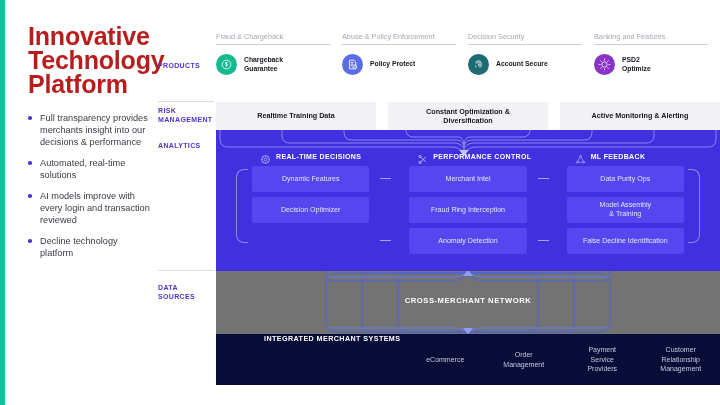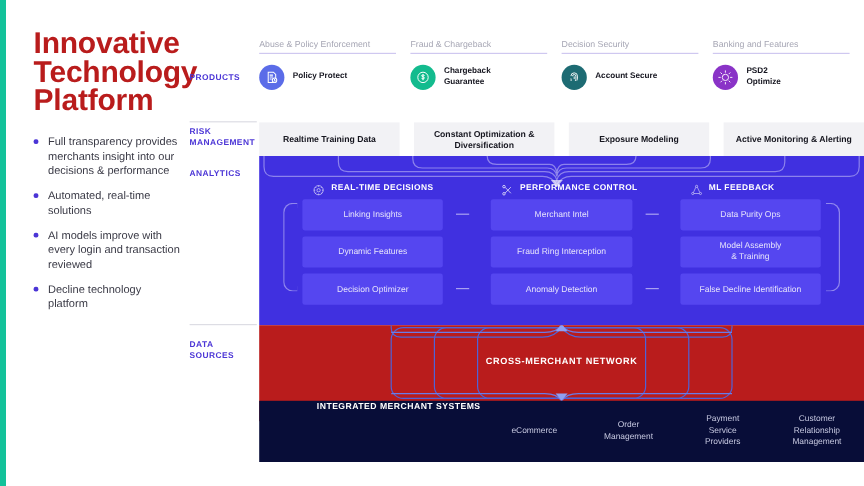--- a/index.html
+++ b/index.html
@@ -213,21 +213,21 @@
     position: absolute;
     width: 11px; height: 1.3px;
     background: rgba(255,255,255,0.55);
   }
 
   
   .data-band {
     position: absolute;
     left: 216px; top: 271px;
     width: 504px; height: 80px;
-    background: #b91c1c;
+    background: #737373;
     overflow: hidden;
   }
   .cmn-label {
     position: absolute;
     left: 0; top: 25px; width: 504px;
     text-align: center;
     font-size: 7.6px;
     font-weight: bold;
     letter-spacing: 0.55px;
     color: #ffffff;
@@ -296,47 +296,47 @@
   <div class="rail-label" id="rail-products">PRODUCTS</div>
   <div class="rail-divider" id="div-risk"></div>
   <div class="rail-label" id="rail-risk" style="width:56px;">RISK MANAGEMENT</div>
   <div class="rail-label" id="rail-analytics">ANALYTICS</div>
   <div class="rail-divider" id="div-data"></div>
   <div class="rail-label" id="rail-data" style="width:56px;">DATA SOURCES</div>
 
   <div class="products-row">
 
     <div class="product-col">
+      <div class="product-cat">Fraud &amp; Chargeback</div>
+      <div class="product-cat-rule"></div>
+      <div class="product-item">
+        <span class="product-icon" style="background:#13bb8e;">
+          <svg width="13" height="13" viewBox="0 0 24 24" fill="none" stroke="#ffffff" stroke-width="1.5">
+            <circle cx="12" cy="12" r="8"></circle>
+            <path d="M12 7.5v9M14.2 9.6c0-1-1-1.6-2.2-1.6s-2.2.6-2.2 1.5 1 1.3 2.2 1.6 2.2.7 2.2 1.7-1 1.6-2.2 1.6-2.2-.6-2.2-1.6"></path>
+          </svg>
+        </span>
+        <span class="product-name">Chargeback
+Guarantee</span>
+      </div>
+    </div>
+
+    <div class="product-col">
       <div class="product-cat">Abuse &amp; Policy Enforcement</div>
       <div class="product-cat-rule"></div>
       <div class="product-item">
         <span class="product-icon" style="background:#5b6ce8;">
           <svg width="13" height="13" viewBox="0 0 24 24" fill="none" stroke="#ffffff" stroke-width="1.6">
             <path d="M6.5 4h8l3.5 3.5V20H6.5z"></path>
             <path d="M8.8 8.5h5M8.8 11.5h5M8.8 14.5h3"></path>
             <circle cx="16.2" cy="16.2" r="3.4" fill="#5b6ce8"></circle>
             <path d="M16.2 14.4v1.9l1.3.9"></path>
           </svg>
         </span>
         <span class="product-name">Policy Protect</span>
-      </div>
-    </div>
-
-    <div class="product-col">
-      <div class="product-cat">Fraud &amp; Chargeback</div>
-      <div class="product-cat-rule"></div>
-      <div class="product-item">
-        <span class="product-icon" style="background:#13bb8e;">
-          <svg width="13" height="13" viewBox="0 0 24 24" fill="none" stroke="#ffffff" stroke-width="1.5">
-            <circle cx="12" cy="12" r="8"></circle>
-            <path d="M12 7.5v9M14.2 9.6c0-1-1-1.6-2.2-1.6s-2.2.6-2.2 1.5 1 1.3 2.2 1.6 2.2.7 2.2 1.7-1 1.6-2.2 1.6-2.2-.6-2.2-1.6"></path>
-          </svg>
-        </span>
-        <span class="product-name">Chargeback
-Guarantee</span>
       </div>
     </div>
 
     <div class="product-col">
       <div class="product-cat">Decision Security</div>
       <div class="product-cat-rule"></div>
       <div class="product-item">
         <span class="product-icon" style="background:#1d6b73;">
           <svg width="13" height="13" viewBox="0 0 24 24" fill="none" stroke="#ffffff" stroke-width="1.4">
             <path d="M7 10a5 5 0 0110 0v3a8 8 0 01-1 4"></path>
@@ -364,21 +364,20 @@
 Optimize</span>
       </div>
     </div>
 
   </div>
 
   <div class="risk-row">
     <div class="risk-tab" style="white-space:pre-line;">Realtime Training Data</div>
     <div class="risk-tab" style="white-space:pre-line;">Constant Optimization &amp;
 Diversification</div>
-    <div class="risk-tab" style="white-space:pre-line;">Exposure Modeling</div>
     <div class="risk-tab" style="white-space:pre-line;">Active Monitoring &amp; Alerting</div>
   </div>
 
   <div class="analytics-panel">
 
     <svg class="panel-braces" viewBox="0 0 504 26" preserveAspectRatio="none">
       <g fill="none" stroke="rgba(255,255,255,0.40)" stroke-width="1">
         <path d="M4,-6 L4,9 Q4,17 12,17 L236,17 Q244,17 248,24 Q252,17 260,17 L492,17 Q500,17 500,9 L500,-6"></path>
         <path d="M66,-6 L66,5 Q66,13 74,13 L238,13 Q246,13 248,20 Q250,13 258,13 L430,13 Q438,13 438,5 L438,-6"></path>
         <path d="M128,-6 L128,2 Q128,10 136,10 L240,10 Q247,10 248,17 Q249,10 256,10 L368,10 Q376,10 376,2 L376,-6"></path>
@@ -422,21 +421,20 @@
         </span>
         <span class="group-head-label">ML FEEDBACK</span>
       </div>
 
     </div>
 
     <div class="cards-area">
 
       <div class="card-col">
         <span class="side-bracket left"></span>
-        <div class="card">Linking Insights</div>
         <div class="card">Dynamic Features</div>
         <div class="card">Decision Optimizer</div>
         <span class="link-dash" style="right:-2px; top:12px;"></span>
         <span class="link-dash" style="right:-2px; top:74px;"></span>
       </div>
 
       <div class="card-col">
         <div class="card">Merchant Intel</div>
         <div class="card">Fraud Ring Interception</div>
         <div class="card">Anomaly Detection</div>

